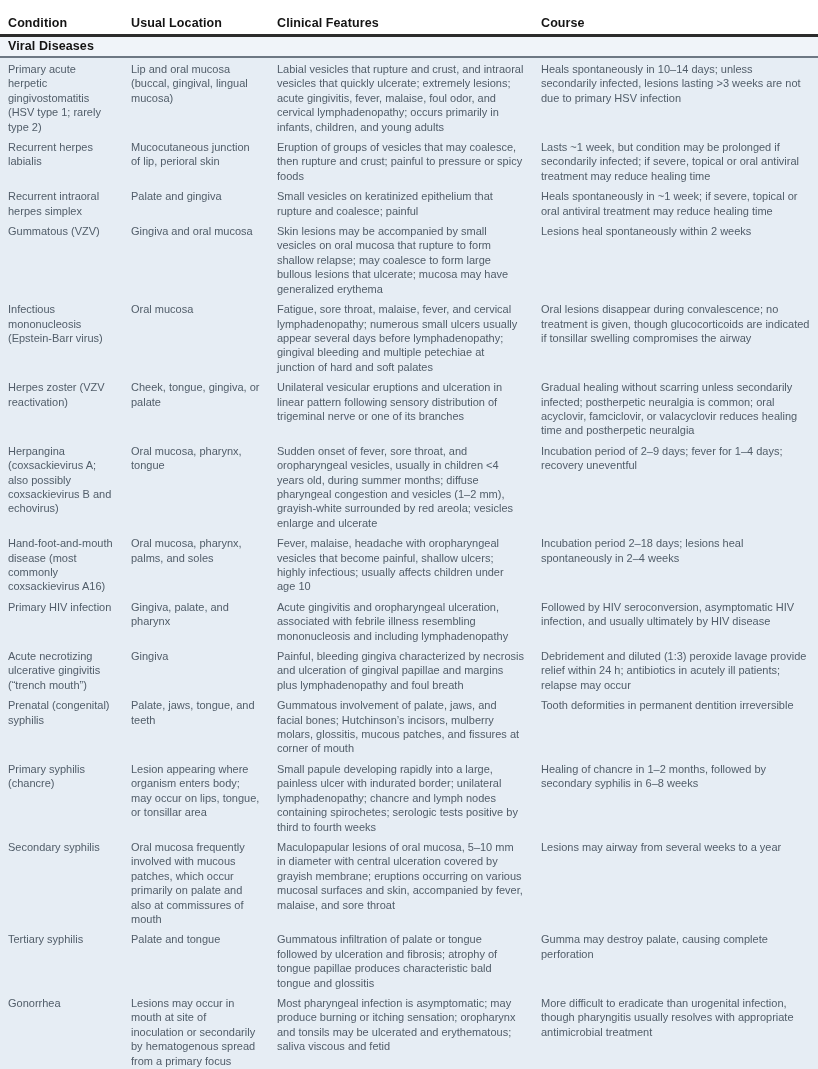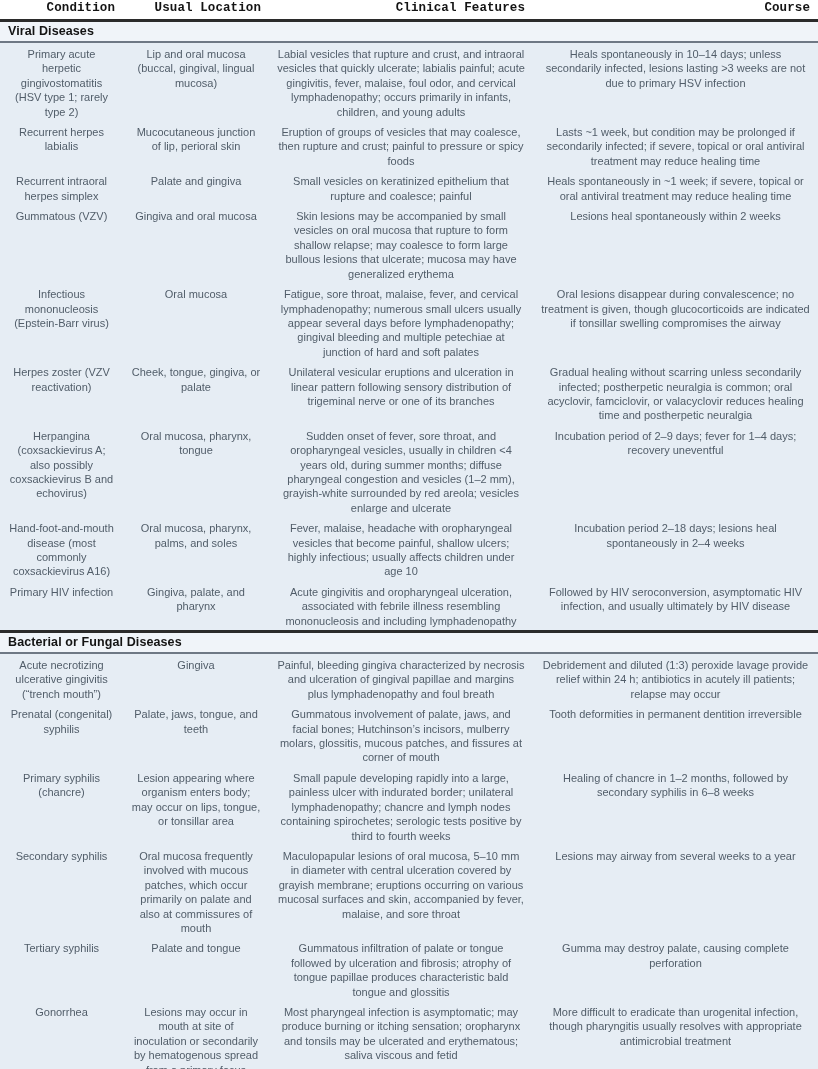--- a/index.html
+++ b/index.html
@@ -10,47 +10,45 @@
     overflow: hidden;
     font-family: "Liberation Sans", sans-serif;
   }
   table.disease-table {
     width: 818px;
     border-collapse: collapse;
     table-layout: fixed;
   }
   thead th {
     background: #ffffff;
-    text-align: right;
+    text-align: left;
     vertical-align: top;
     font-size: 12.5px;
     font-weight: bold;
     color: #141414;
-    padding: 1px 8px 4px 8px;
+    padding: 16px 8px 4px 8px;
     border-bottom: 3px solid #2b2b2b;
     letter-spacing: 0.1px;
-    font-family: Liberation Mono, monospace;
   }
   tr.section-row td {
     background: #f0f4f9;
     font-size: 12.5px;
     font-weight: bold;
     color: #141414;
     padding: 2px 8px 3px 8px;
     border-top: 3px solid #2b2b2b;
     border-bottom: 2px solid #6e7884;
     letter-spacing: 0.1px;
   }
   tr.data-row td {
     vertical-align: top;
     font-size: 11px;
     line-height: 14.4px;
     color: #515d69;
     padding: 4px 8px 2px 8px;
-    text-align: center;
   }
 </style>
 </head>
 <body>
 
 <div class="page">
   <table class="disease-table">
     <colgroup>
       <col style="width:123px">
       <col style="width:146px">
@@ -65,21 +63,21 @@
         <th>Course</th>
       </tr>
     </thead>
     <tbody id="table-body">
         <tr class="section-row">
           <td colspan="4">Viral Diseases</td>
         </tr>
         <tr class="data-row">
           <td>Primary acute herpetic gingivostomatitis (HSV type 1; rarely type 2)</td>
           <td>Lip and oral mucosa (buccal, gingival, lingual mucosa)</td>
-          <td>Labial vesicles that rupture and crust, and intraoral vesicles that quickly ulcerate; labialis painful; acute gingivitis, fever, malaise, foul odor, and cervical lymphadenopathy; occurs primarily in infants, children, and young adults</td>
+          <td>Labial vesicles that rupture and crust, and intraoral vesicles that quickly ulcerate; extremely lesions; acute gingivitis, fever, malaise, foul odor, and cervical lymphadenopathy; occurs primarily in infants, children, and young adults</td>
           <td>Heals spontaneously in 10–14 days; unless secondarily infected, lesions lasting &gt;3 weeks are not due to primary HSV infection</td>
         </tr>
         <tr class="data-row">
           <td>Recurrent herpes labialis</td>
           <td>Mucocutaneous junction of lip, perioral skin</td>
           <td>Eruption of groups of vesicles that may coalesce, then rupture and crust; painful to pressure or spicy foods</td>
           <td>Lasts ~1 week, but condition may be prolonged if secondarily infected; if severe, topical or oral antiviral treatment may reduce healing time</td>
         </tr>
         <tr class="data-row">
           <td>Recurrent intraoral herpes simplex</td>
@@ -116,23 +114,20 @@
           <td>Oral mucosa, pharynx, palms, and soles</td>
           <td>Fever, malaise, headache with oropharyngeal vesicles that become painful, shallow ulcers; highly infectious; usually affects children under age 10</td>
           <td>Incubation period 2–18 days; lesions heal spontaneously in 2–4 weeks</td>
         </tr>
         <tr class="data-row">
           <td>Primary HIV infection</td>
           <td>Gingiva, palate, and pharynx</td>
           <td>Acute gingivitis and oropharyngeal ulceration, associated with febrile illness resembling mononucleosis and including lymphadenopathy</td>
           <td>Followed by HIV seroconversion, asymptomatic HIV infection, and usually ultimately by HIV disease</td>
         </tr>
-        <tr class="section-row">
-          <td colspan="4">Bacterial or Fungal Diseases</td>
-        </tr>
         <tr class="data-row">
           <td>Acute necrotizing ulcerative gingivitis (“trench mouth”)</td>
           <td>Gingiva</td>
           <td>Painful, bleeding gingiva characterized by necrosis and ulceration of gingival papillae and margins plus lymphadenopathy and foul breath</td>
           <td>Debridement and diluted (1:3) peroxide lavage provide relief within 24 h; antibiotics in acutely ill patients; relapse may occur</td>
         </tr>
         <tr class="data-row">
           <td>Prenatal (congenital) syphilis</td>
           <td>Palate, jaws, tongue, and teeth</td>
           <td>Gummatous involvement of palate, jaws, and facial bones; Hutchinson’s incisors, mulberry molars, glossitis, mucous patches, and fissures at corner of mouth</td>

